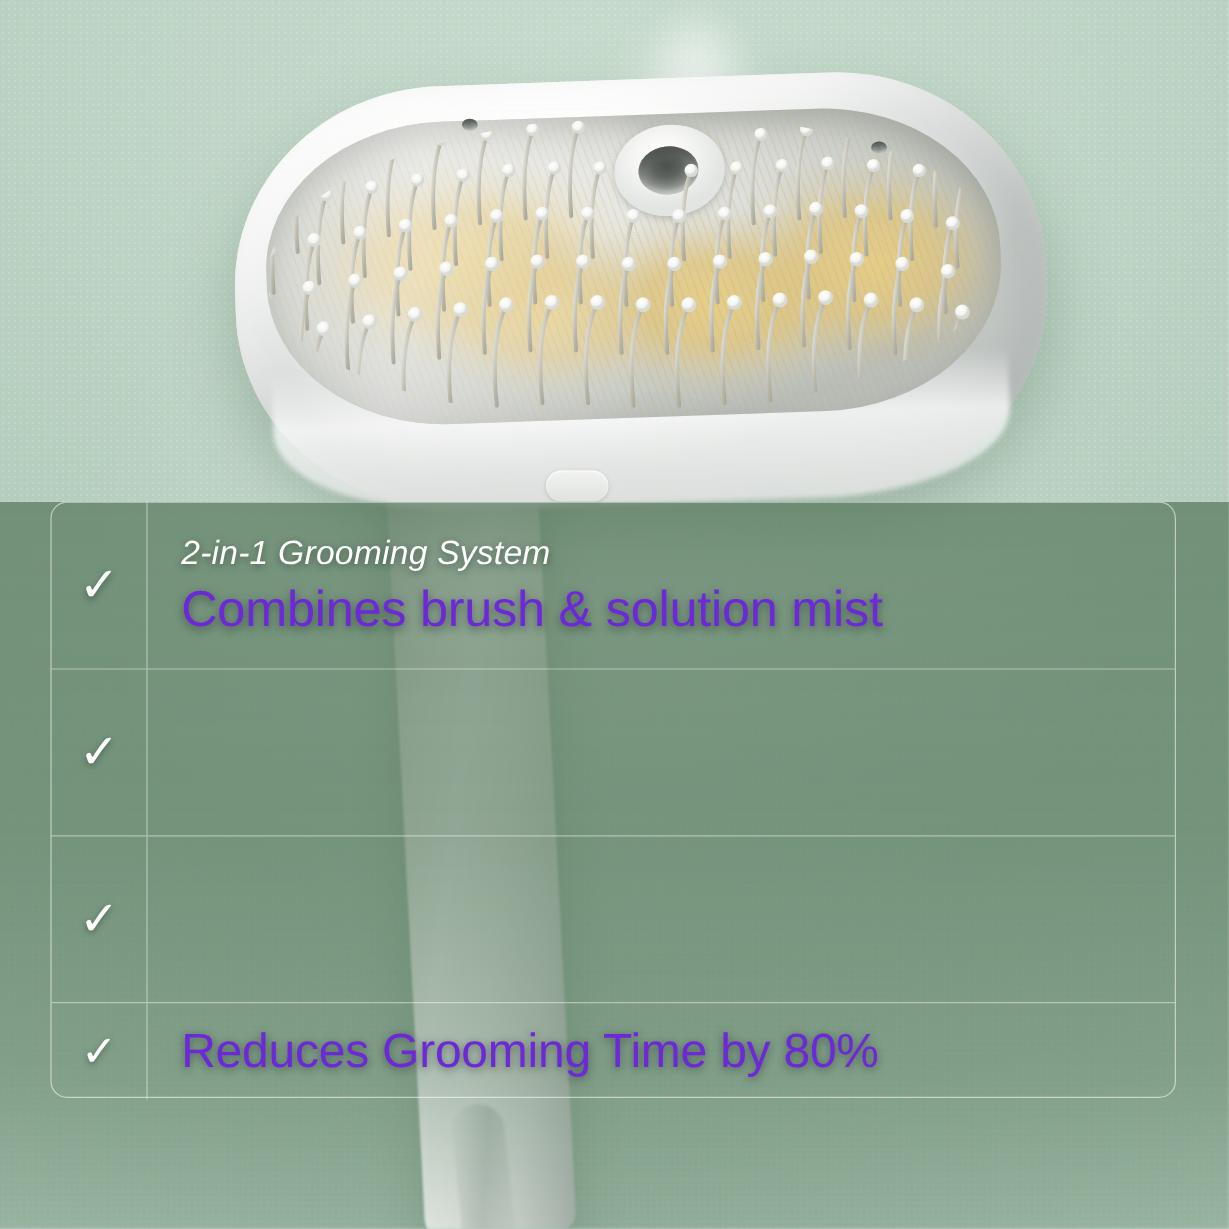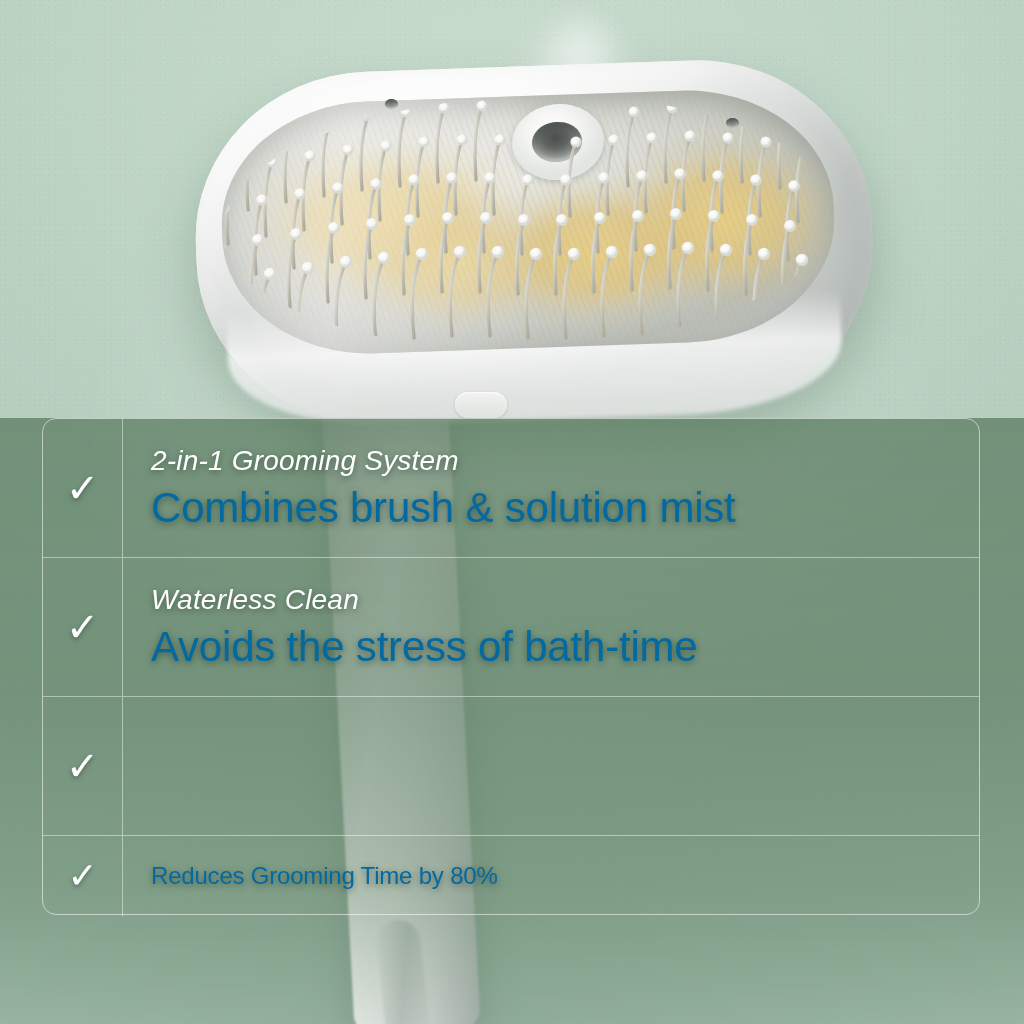--- a/index.html
+++ b/index.html
@@ -191,24 +191,24 @@
   .row:last-child .check{ font-size:36px; }
 
   .text-cell{ padding-left:28px; padding-right:18px; }
 
   .eyebrow{
     font-size:28px; font-style:italic; color:#ffffff;
     letter-spacing:.2px; line-height:1.15; margin-bottom:6px;
     text-shadow:0 2px 6px rgba(35,55,40,.60);
   }
   .headline{
-    font-size:42px; color:#0369a1; line-height:1.12; letter-spacing:-.2px;
+    font-size:42px; color:#6d28d9; line-height:1.12; letter-spacing:-.2px;
     text-shadow:0 2px 7px rgba(35,55,40,.62);
   }
-  .row:last-child .headline{ font-size:24px; }
+  .row:last-child .headline{ font-size:40px; }
 </style>
 </head>
 <body>
 
 <div id="stage">
 
   <div class="bg-base"></div>
   <div class="bg-vignette"></div>
   <div class="bg-grain"></div>
 
@@ -438,24 +438,20 @@
       <div class="text-cell">
         <div class="eyebrow">2-in-1 Grooming System</div>
         <div class="headline">Combines brush &amp; solution mist</div>
       </div>
     </div>
 
     <div class="row">
       <div class="check-cell">
         <span class="check">✓</span>
       </div>
-      <div class="text-cell">
-        <div class="eyebrow">Waterless Clean</div>
-        <div class="headline">Avoids the stress of bath-time</div>
-      </div>
     </div>
 
     <div class="row">
       <div class="check-cell">
         <span class="check">✓</span>
       </div>
       <div class="text-cell">
       </div>
     </div>
 

